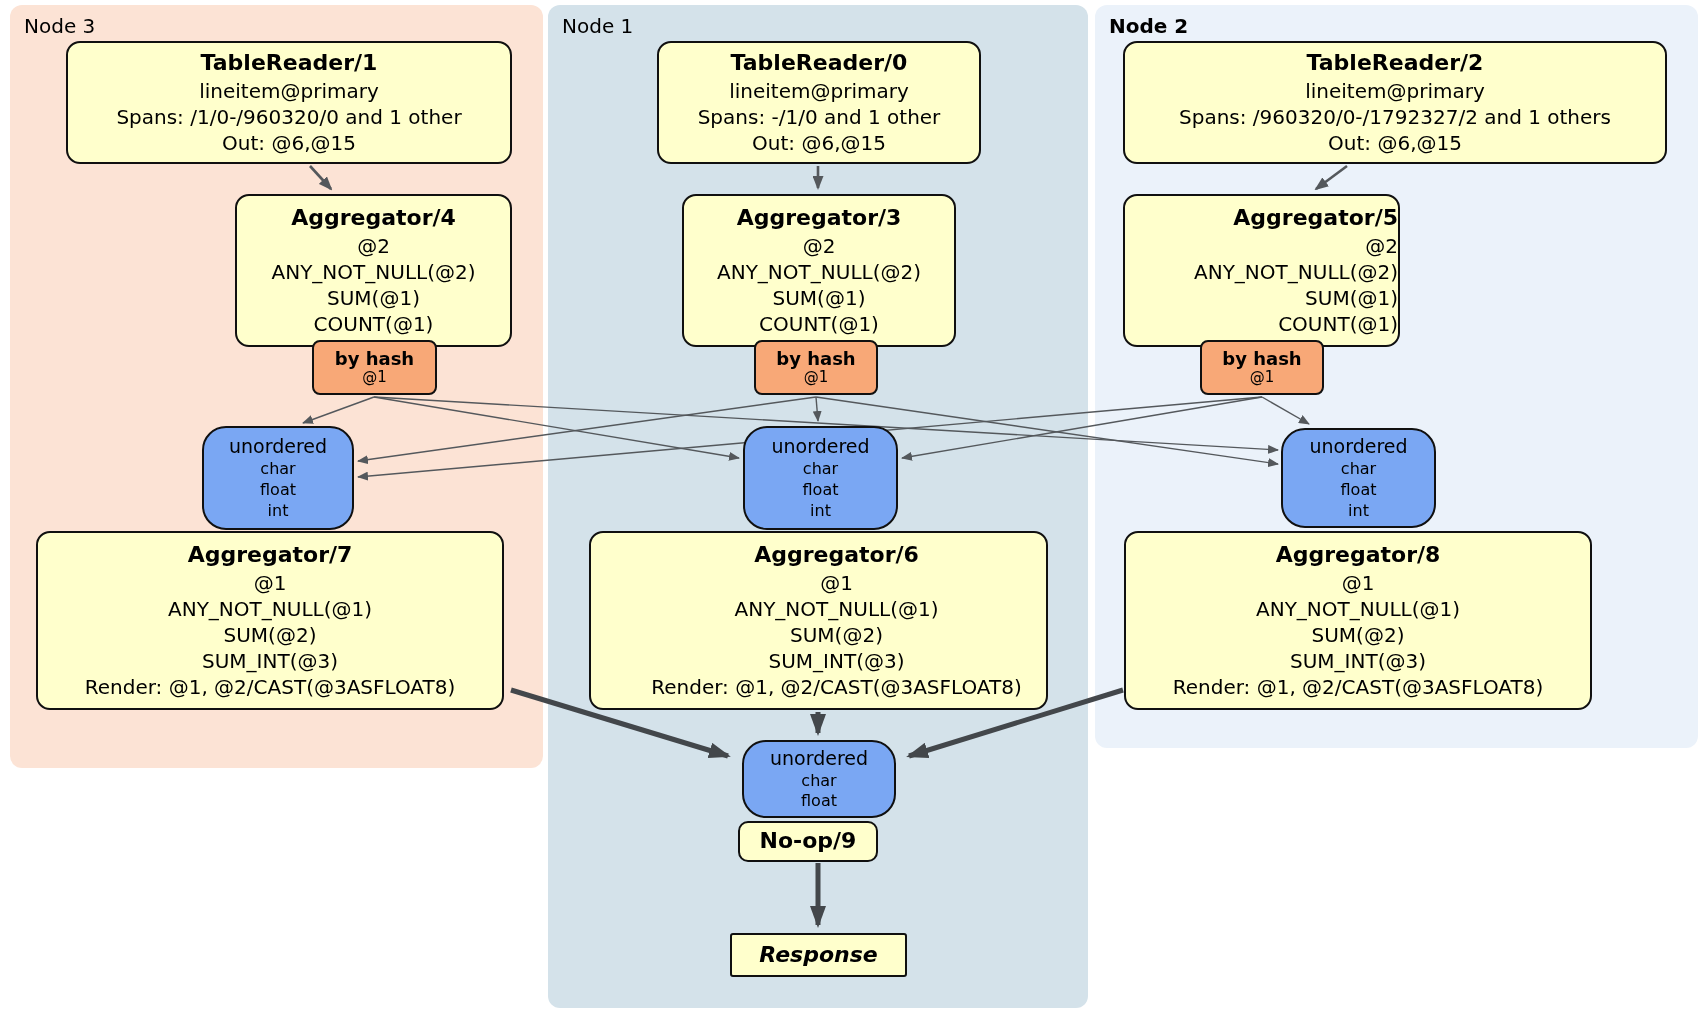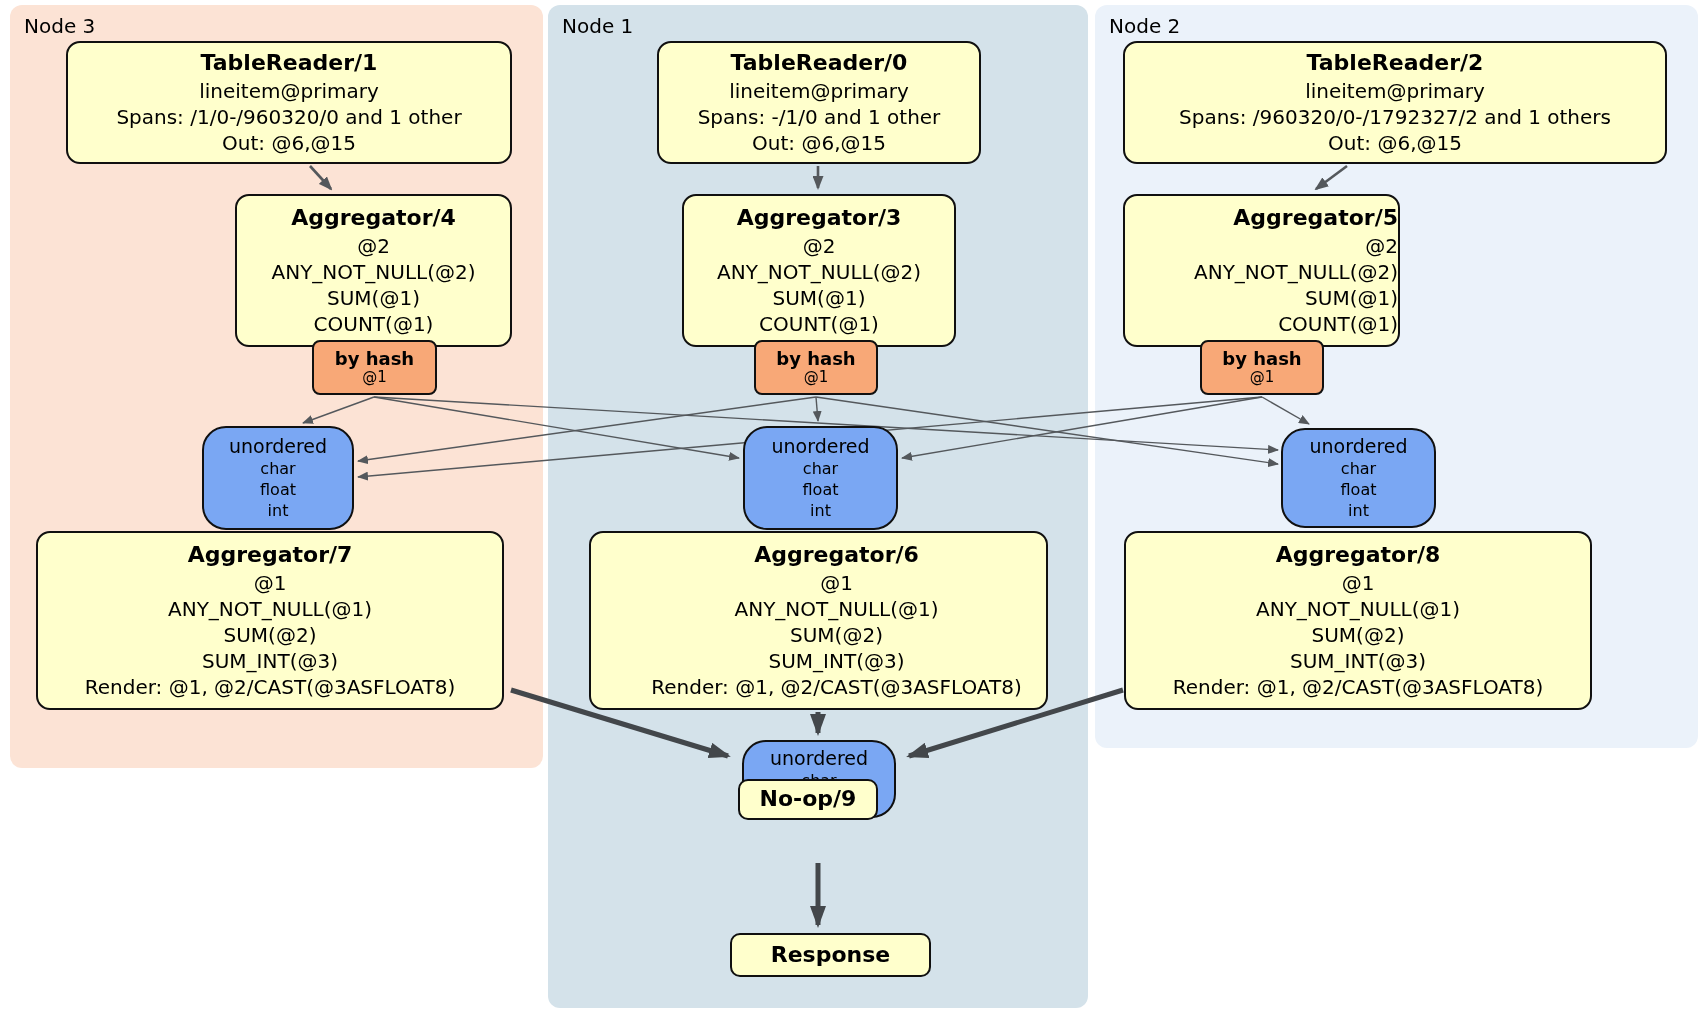--- a/index.html
+++ b/index.html
@@ -39,21 +39,21 @@
 <body>
 
 <div class="canvas">
 
   <div class="band" style="left:10px;top:5px;width:533px;height:763px;background:#fce3d5;">
     <div class="band-label">Node 3</div>
   </div>
   <div class="band" style="left:548px;top:5px;width:540px;height:1003px;background:#d4e2ea;">
     <div class="band-label">Node 1</div>
   </div>
-  <div class="band" style="left:1095px;top:5px;width:603px;height:743px;background:#ebf2fa;">
+  <div class="band" style="left:1095px;top:5px;width:603px;height:743px;background:#ebf2fa;font-weight:bold;">
     <div class="band-label">Node 2</div>
   </div>
 
   <svg class="edges" width="1706" height="1016" viewBox="0 0 1706 1016">
     <defs>
       <marker id="m-small" markerUnits="userSpaceOnUse" markerWidth="11" markerHeight="9" refX="10" refY="4.5" orient="auto">
         <path d="M0,0 L11,4.5 L0,9 Z" fill="#54585c"></path>
       </marker>
       <marker id="m-med" markerUnits="userSpaceOnUse" markerWidth="14" markerHeight="11" refX="12" refY="5.5" orient="auto">
         <path d="M0,0 L14,5.5 L0,11 Z" fill="#54585c"></path>
@@ -185,20 +185,20 @@
     <div class="pline">SUM(@2)</div>
     <div class="pline">SUM_INT(@3)</div>
     <div class="pline">Render: @1, @2/CAST(@3ASFLOAT8)</div>
   </div>
 
   <div class="sync" style="left:742px;top:740px;width:154px;height:78px;">
     <div class="stitle">unordered</div>
     <div class="sline">char</div>
     <div class="sline">float</div>
   </div>
-  <div class="node" style="left:738px;top:779px;width:140px;height:41px;border-radius:10px;">
+  <div class="node" style="left:738px;top:821px;width:140px;height:41px;border-radius:10px;">
     <div class="ptitle">No-op/9</div>
   </div>
-  <div class="node" style="left:730px;top:933px;width:201px;height:44px;border-radius:10px;">
+  <div class="node" style="left:730px;top:933px;width:177px;height:44px;border-radius:3px;font-style:italic;">
     <div class="ptitle">Response</div>
   </div>
 
 </div>
 
 </body></html>

